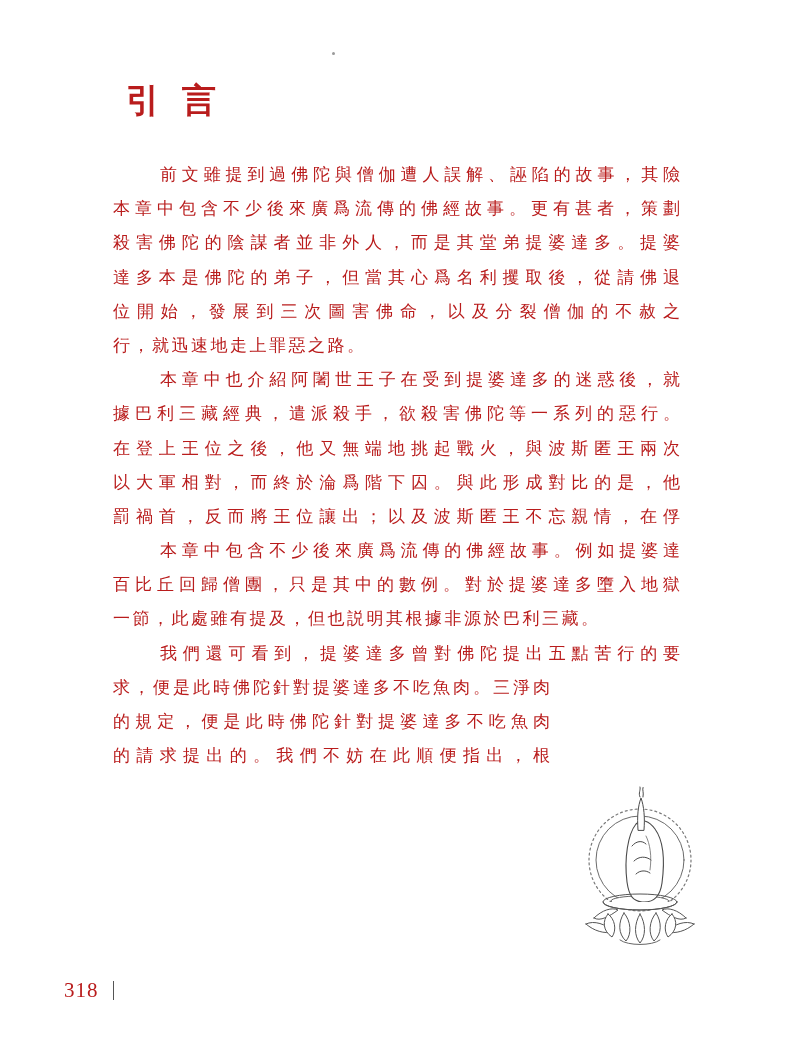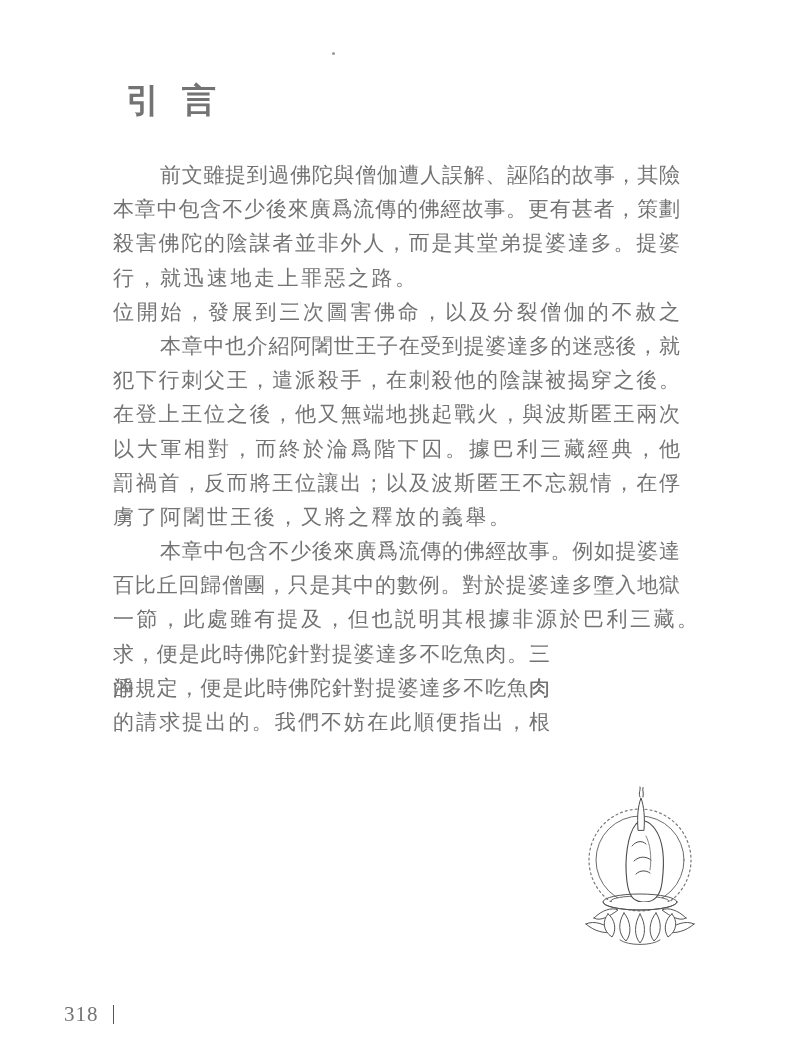--- a/index.html
+++ b/index.html
@@ -3,38 +3,38 @@
 <meta charset="utf-8">
 <style>
   html,body{margin:0;padding:0;background:#e8e8e8;}
   .page{
     position:relative;
     width:792px;height:1056px;
     margin:0 auto;
     background:#ffffff;
     overflow:hidden;
     font-family:"Liberation Serif","DejaVu Serif",serif;
-    color:#737373;
+    color:#b91c1c;
   }
   .chapter-title{
     position:absolute;
     left:126px;top:78px;
     margin:0;
     font-size:34px;
     font-weight:700;
     letter-spacing:22px;
     white-space:nowrap;
   }
   .text-block{
     position:absolute;
     left:113px;top:158px;
     width:567px;
   }
   .line{
-    font-size:21px;
+    font-size:17px;
     line-height:34.2px;
     height:34.2px;
     white-space:nowrap;
     letter-spacing:2.5px;
   }
   .line.full{
     white-space:normal;
     letter-spacing:0;
     text-align:justify;
     text-align-last:justify;
@@ -54,21 +54,20 @@
     width:135px;height:165px;
   }
   .illustration svg{width:100%;height:100%;}
   .footer{
     position:absolute;
     left:64px;top:978px;
     font-size:21px;
     letter-spacing:1px;
     display:flex;
     align-items:center;
-    margin-top:24px;
   }
   .folio-bar{
     display:inline-block;
     width:1px;height:19px;
     background:#555;
     margin-left:14px;
   }
   .speck{
     position:absolute;
     left:332px;top:52px;
@@ -83,31 +82,32 @@
 <div class="page">
 
   <h1 class="chapter-title">引言</h1>
 
   <div class="speck"></div>
 
   <div class="text-block">
       <div class="line full indent">前文雖提到過佛陀與僧伽遭人誤解、誣陷的故事，其險</div>
       <div class="line full">本章中包含不少後來廣爲流傳的佛經故事。更有甚者，策劃</div>
       <div class="line full">殺害佛陀的陰謀者並非外人，而是其堂弟提婆達多。提婆</div>
+      <div class="line full">達多本是佛陀的弟子，但當其心爲名利攫取後，從請佛退</div>
+      <div class="line full">位開始，發展到三次圖害佛命，以及分裂僧伽的不赦之</div>
       <div class="line short">行，就迅速地走上罪惡之路。</div>
-      <div class="line full">位開始，發展到三次圖害佛命，以及分裂僧伽的不赦之</div>
       <div class="line full indent">本章中也介紹阿闍世王子在受到提婆達多的迷惑後，就</div>
-      <div class="line full">犯下行刺父王，遣派殺手，在刺殺他的陰謀被揭穿之後。</div>
+      <div class="line full">據巴利三藏經典，遣派殺手，欲殺害佛陀等一系列的惡行。</div>
       <div class="line full">在登上王位之後，他又無端地挑起戰火，與波斯匿王兩次</div>
-      <div class="line full">以大軍相對，而終於淪爲階下囚。據巴利三藏經典，他</div>
+      <div class="line full">以大軍相對，而終於淪爲階下囚。與此形成對比的是，他</div>
       <div class="line full">罰禍首，反而將王位讓出；以及波斯匿王不忘親情，在俘</div>
-      <div class="line short">虜了阿闍世王後，又將之釋放的義舉。</div>
       <div class="line full indent">本章中包含不少後來廣爲流傳的佛經故事。例如提婆達</div>
       <div class="line full">百比丘回歸僧團，只是其中的數例。對於提婆達多墮入地獄</div>
       <div class="line short">一節，此處雖有提及，但也説明其根據非源於巴利三藏。</div>
+      <div class="line full indent">我們還可看到，提婆達多曾對佛陀提出五點苦行的要</div>
       <div class="line narrow">求，便是此時佛陀針對提婆達多不吃魚肉。三淨肉</div>
       <div class="line narrow">的規定，便是此時佛陀針對提婆達多不吃魚肉</div>
       <div class="line narrow">的請求提出的。我們不妨在此順便指出，根</div>
     </div>
 
   <div class="illustration">
     <svg viewBox="0 0 135 165" xmlns="http://www.w3.org/2000/svg" fill="none" stroke="#555" stroke-width="1" stroke-linecap="round">
 
       <circle cx="64" cy="74" r="51" stroke="#7a7a7a" stroke-width="1.2" stroke-dasharray="2 3"></circle>
 

